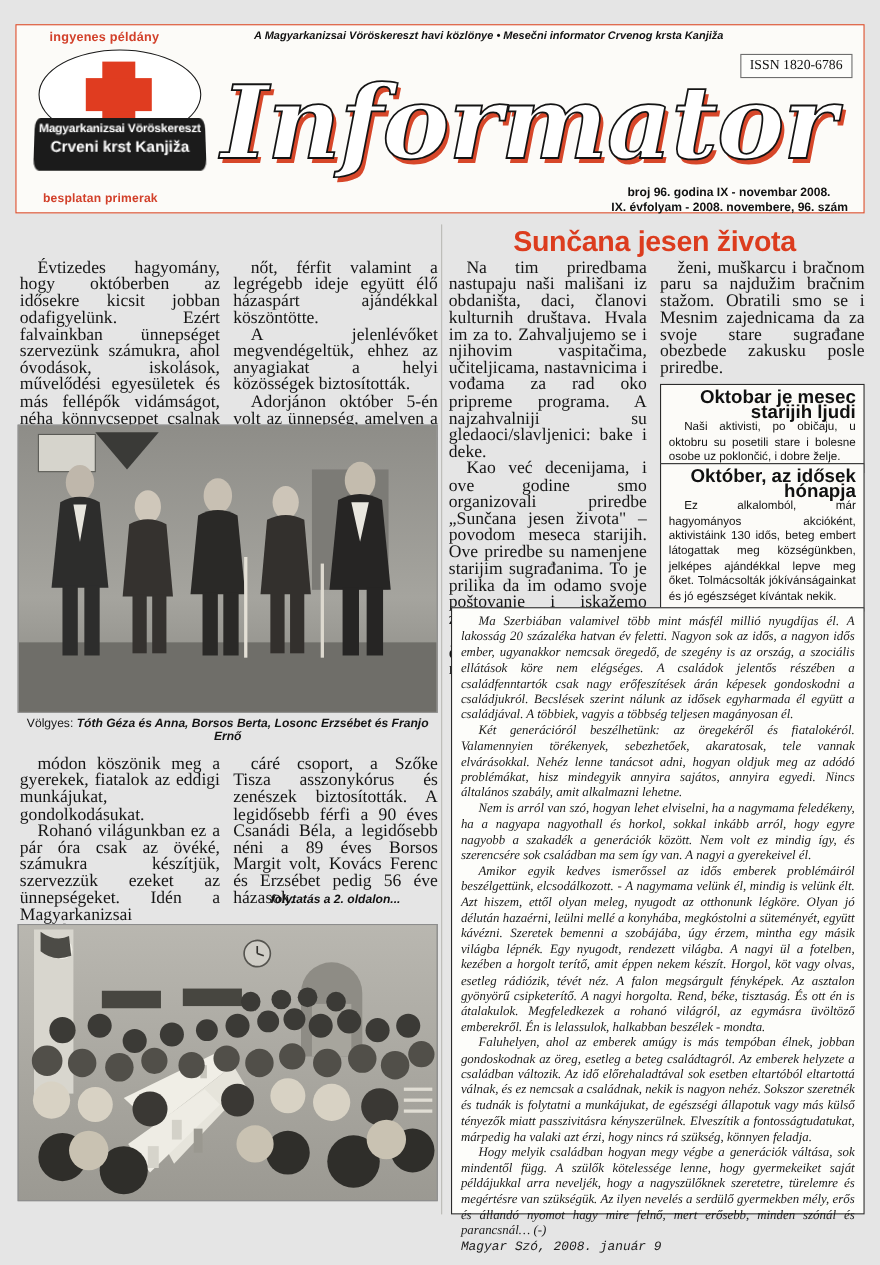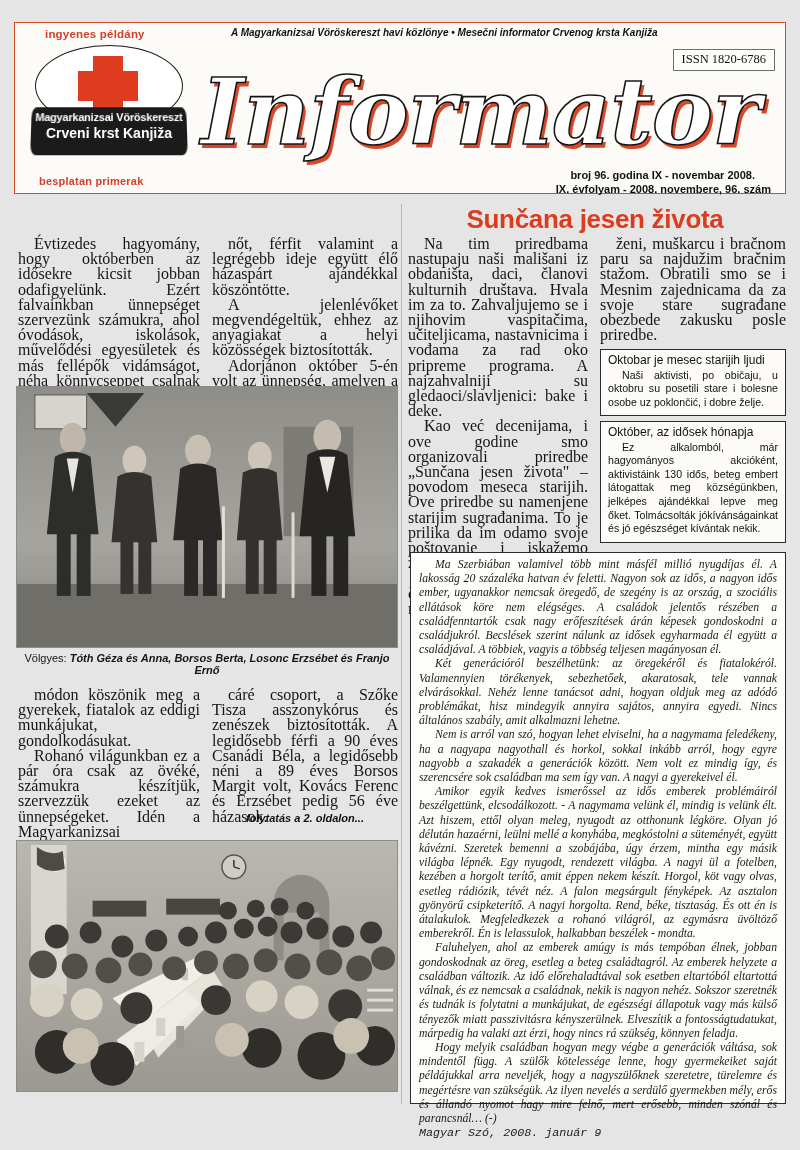--- a/index.html
+++ b/index.html
@@ -238,23 +238,23 @@
     background: #fcfbf8;
     padding: 4px 7px 6px 7px;
     font-family: "Liberation Sans", sans-serif;
     font-size: 10.6px;
     line-height: 13.6px;
     text-align: justify;
     color: #111;
   }
   .callout h4 {
     margin: 0 0 1px 0;
-    font-size: 12px;
-    text-align: left;
-    font-weight: normal;
+    font-size: 17px;
+    text-align: right;
+    font-weight: bold;
   }
   .callout p { margin: 0; text-indent: 14px; }
   #callout-1 { top: 349px; width: 186px; }
   #callout-2 { top: 421px; width: 186px; }
 
   
   #reprint-box {
     position: absolute;
     left: 410px;
     top: 552px;

